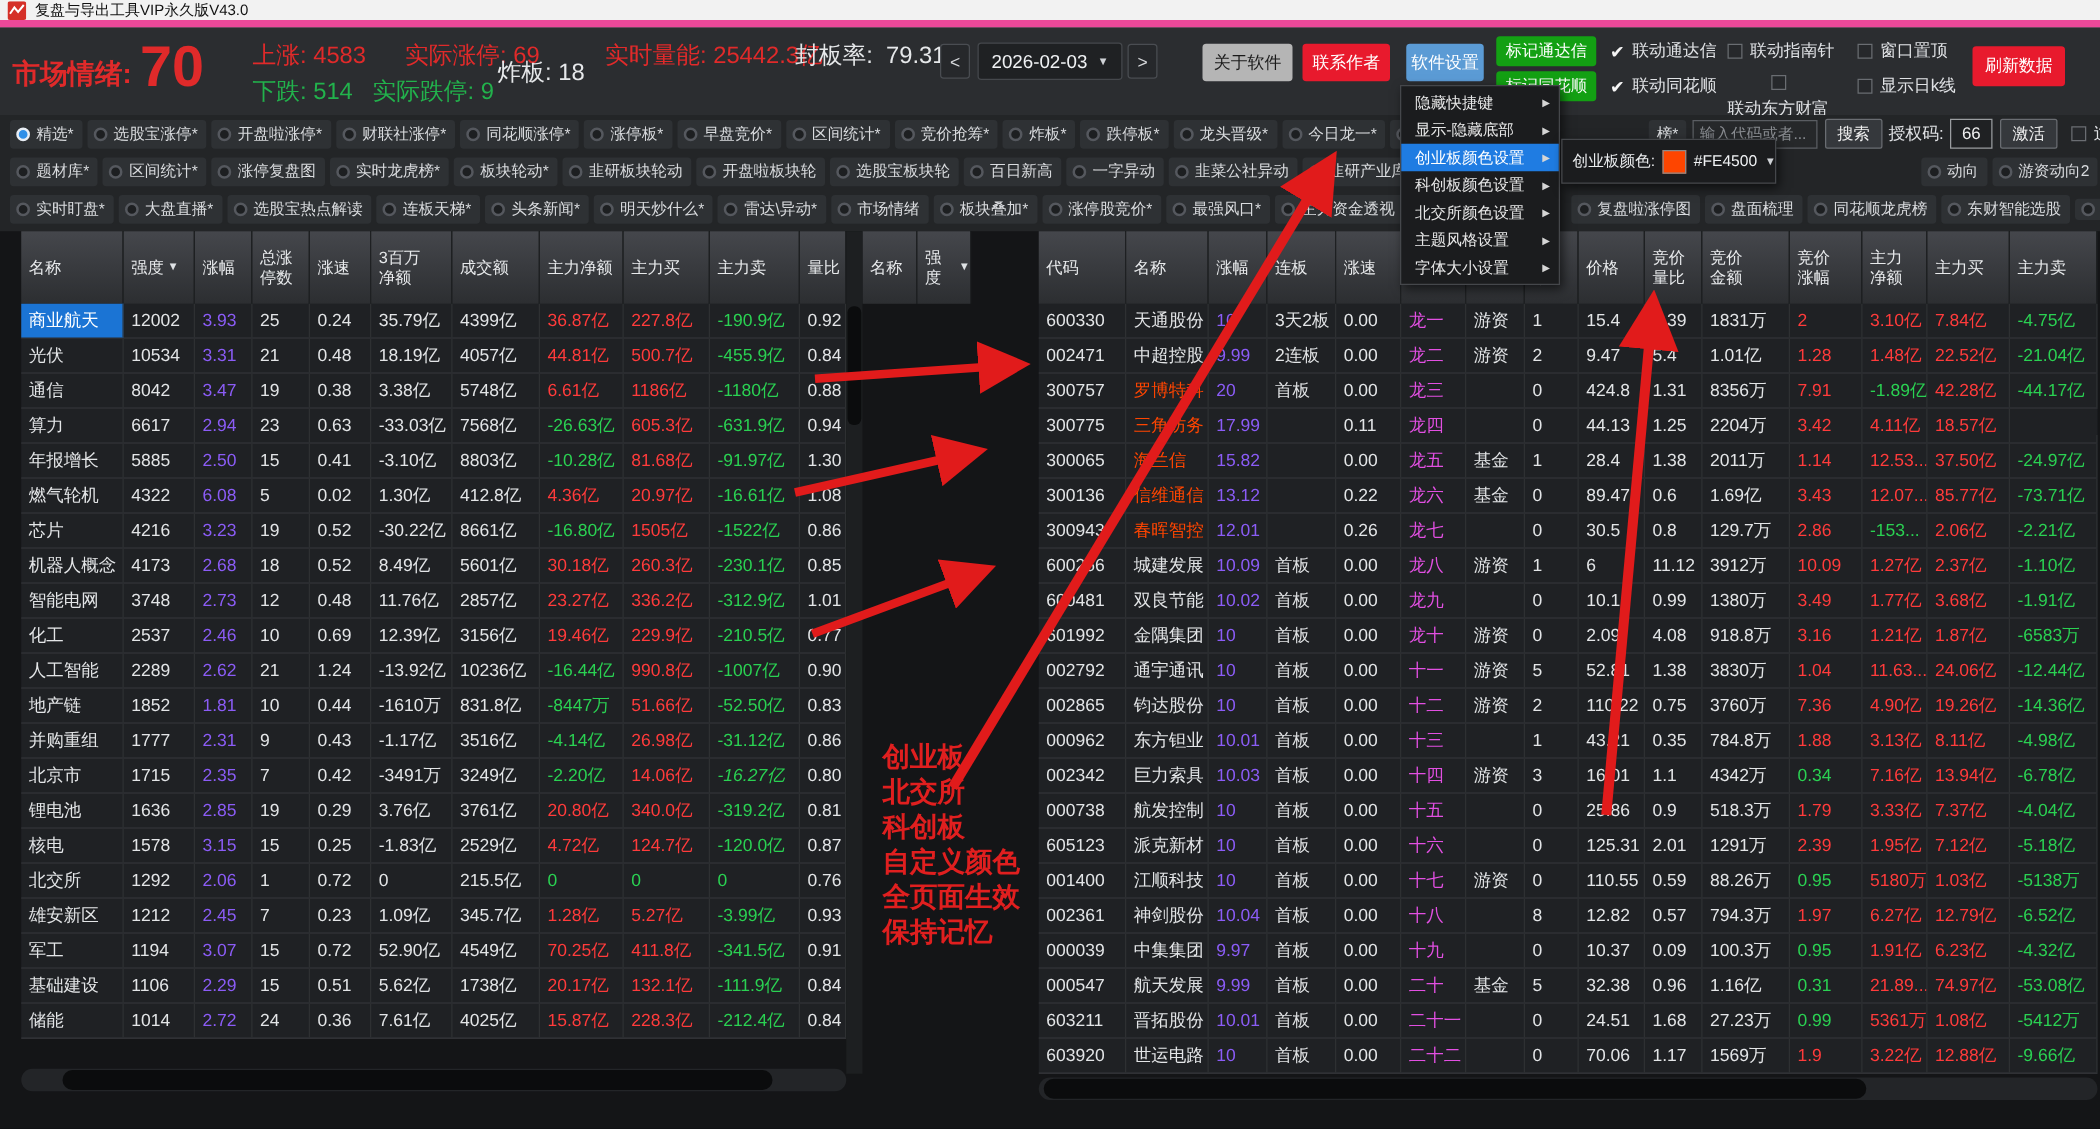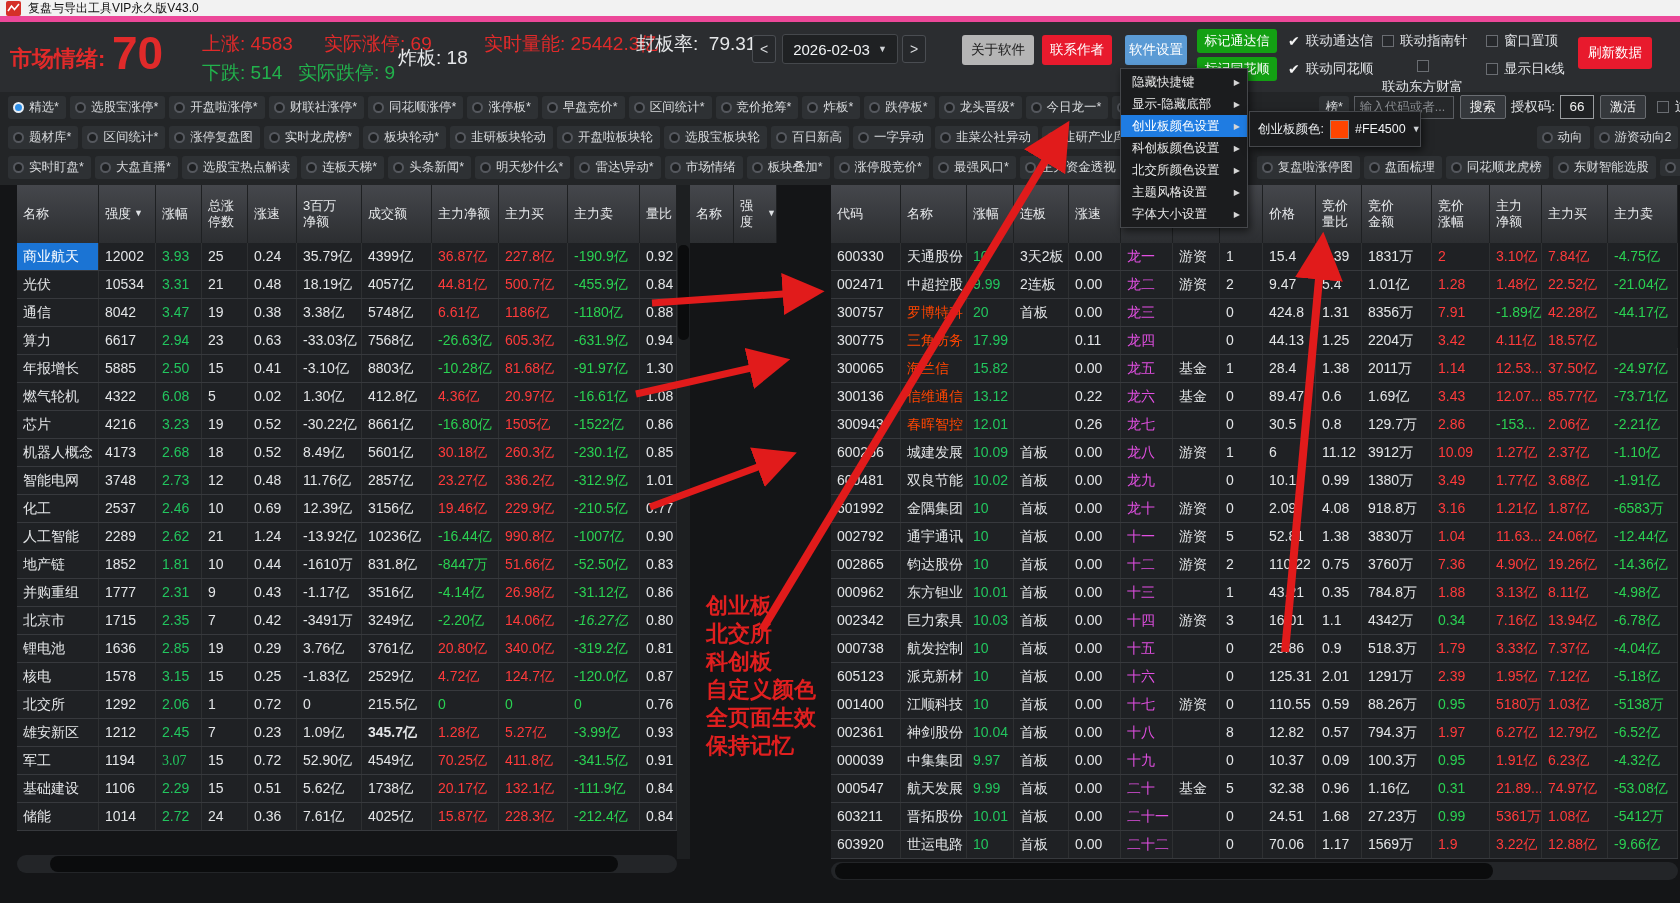--- a/index.html
+++ b/index.html
@@ -44,21 +44,21 @@
   .lbl{font-size:13.5px;color:#e0e2e5;margin:0 2px;}
   .authbox{display:inline-block;min-width:34px;height:24px;border:1px solid #9a9da0;background:#1f2123;color:#f0f0f0;font-size:13.5px;text-align:center;line-height:22px;margin:0 3px;}
 
   
   .stable{position:absolute;top:185px;background:#17181a;z-index:1;}
   .thead{display:flex;height:58px;}
   .hc{background:linear-gradient(#45474c,#2c2e31);color:#e8eaec;font-size:13px;border-right:1px solid #1e2022;display:flex;align-items:center;padding-left:6px;white-space:pre-line;flex:none;line-height:1.25;}
   .sort{font-size:9px;color:#dfe2e5;margin-left:3px;}
   .trow{display:flex;height:28px;background:#1f2124;border-bottom:1px solid #37393d;}
   .tc{flex:none;font-size:14px;line-height:27px;padding-left:6px;border-right:1px solid #2e3032;overflow:hidden;white-space:nowrap;}
-  .cw{color:#e3e5e7}.cr1{color:#22c55e}.cr2{color:#ff3b3b}.cg{color:#2ad152}.cm{color:#e24fe2}.co{color:#fe4500}
+  .cw{color:#e3e5e7}.cr1{color:#8b5cf6}.cr2{color:#ff3b3b}.cg{color:#2ad152}.cm{color:#e24fe2}.co{color:#fe4500}
   .sel{background:#1b74d4;color:#fff;}
 
   
   .hscroll{position:absolute;height:18px;background:#232528;border-radius:9px;z-index:5;}
   .hthumb{position:absolute;top:1px;height:16px;background:#0b0c0d;border-radius:8px;}
   .vscroll{position:absolute;left:677px;top:185px;width:13px;height:674px;background:#1d1f21;z-index:5;}
   .vthumb{position:absolute;left:1px;top:60px;width:11px;height:95px;background:#0b0c0d;border-radius:5px;}
 
   
   .annot{position:absolute;left:706px;top:592px;z-index:10;color:#e01f1f;font-size:22px;font-weight:bold;line-height:28px;white-space:pre;}
@@ -542,30 +542,30 @@
         <div class="tc cg" style="width: 72px;">0</div>
         <div class="tc cw" style="width: 37px;">0.76</div>
       </div>
       <div class="trow">
         <div class="tc cw" style="width: 82px;">雄安新区</div>
         <div class="tc cw" style="width: 57px;">1212</div>
         <div class="tc cr1" style="width: 46px;">2.45</div>
         <div class="tc cw" style="width: 46px;">7</div>
         <div class="tc cw" style="width: 49px;">0.23</div>
         <div class="tc cw" style="width: 65px;">1.09亿</div>
-        <div class="tc cw" style="width: 70px; font-weight: bold;">345.7亿</div>
+        <div class="tc cw" style="width: 70px;">345.7亿</div>
         <div class="tc cr2" style="width: 67px;">1.28亿</div>
         <div class="tc cr2" style="width: 69px;">5.27亿</div>
         <div class="tc cg" style="width: 72px;">-3.99亿</div>
         <div class="tc cw" style="width: 37px;">0.93</div>
       </div>
       <div class="trow">
         <div class="tc cw" style="width: 82px;">军工</div>
         <div class="tc cw" style="width: 57px;">1194</div>
-        <div class="tc cr1" style="width: 46px; font-family: Liberation Serif, serif;">3.07</div>
+        <div class="tc cr1" style="width: 46px;">3.07</div>
         <div class="tc cw" style="width: 46px;">15</div>
         <div class="tc cw" style="width: 49px;">0.72</div>
         <div class="tc cw" style="width: 65px;">52.90亿</div>
         <div class="tc cw" style="width: 70px;">4549亿</div>
         <div class="tc cr2" style="width: 67px;">70.25亿</div>
         <div class="tc cr2" style="width: 69px;">411.8亿</div>
         <div class="tc cg" style="width: 72px;">-341.5亿</div>
         <div class="tc cw" style="width: 37px;">0.91</div>
       </div>
       <div class="trow">

